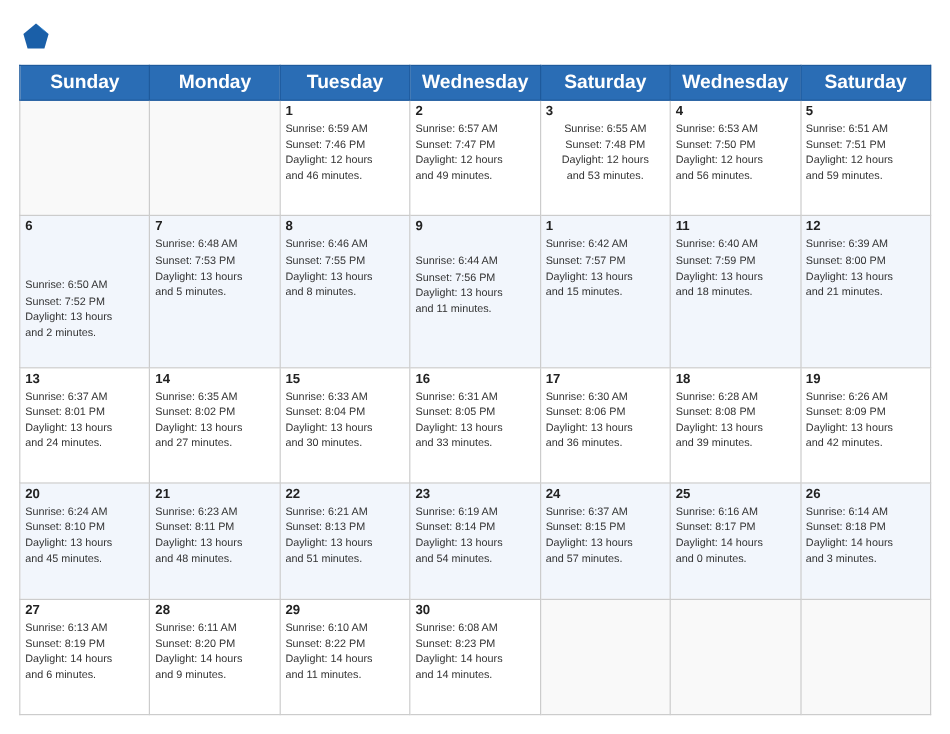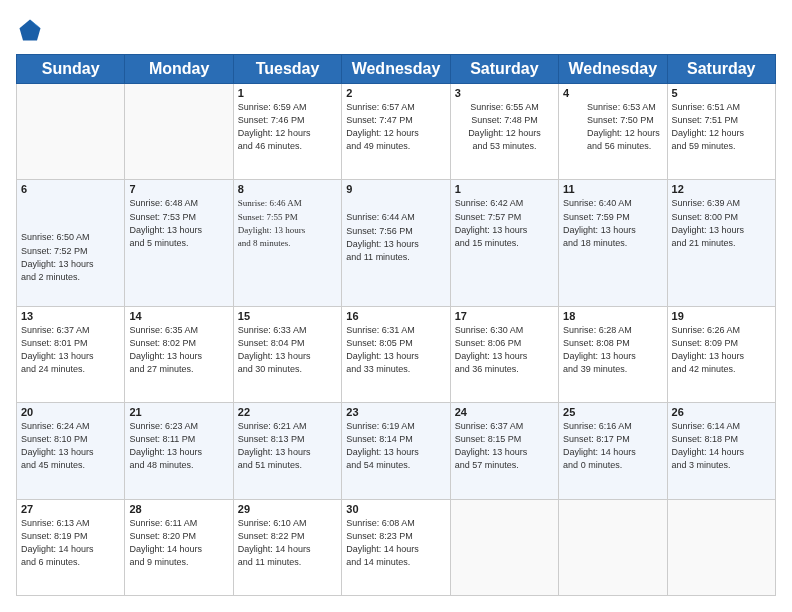--- a/index.html
+++ b/index.html
@@ -149,21 +149,21 @@
           </td>
           <td>
             <div class="day-num">3</div>
             <div class="day-info" style="white-space: pre-line; text-align: center;">Sunrise: 6:55 AM
 Sunset: 7:48 PM
 Daylight: 12 hours
 and 53 minutes.</div>
           </td>
           <td>
             <div class="day-num">4</div>
-            <div class="day-info" style="white-space: pre-line; margin-left: 24px;">Sunrise: 6:53 AM
+            <div class="day-info" style="white-space: pre-line;">Sunrise: 6:53 AM
 Sunset: 7:50 PM
 Daylight: 12 hours
 and 56 minutes.</div>
           </td>
           <td>
             <div class="day-num">5</div>
             <div class="day-info" style="white-space: pre-line;">Sunrise: 6:51 AM
 Sunset: 7:51 PM
 Daylight: 12 hours
 and 59 minutes.</div>
@@ -179,21 +179,21 @@
           </td>
           <td>
             <div class="day-num">7</div>
             <div class="day-info" style="white-space: pre-line;">Sunrise: 6:48 AM
 Sunset: 7:53 PM
 Daylight: 13 hours
 and 5 minutes.</div>
           </td>
           <td>
             <div class="day-num">8</div>
-            <div class="day-info" style="white-space: pre-line; font-family: Liberation Serif, serif;">Sunrise: 6:46 AM
+            <div class="day-info" style="white-space: pre-line;">Sunrise: 6:46 AM
 Sunset: 7:55 PM
 Daylight: 13 hours
 and 8 minutes.</div>
           </td>
           <td>
             <div class="day-num">9</div>
             <div class="day-info" style="white-space: pre-line; margin-top: 16px;">Sunrise: 6:44 AM
 Sunset: 7:56 PM
 Daylight: 13 hours
 and 11 minutes.</div>

